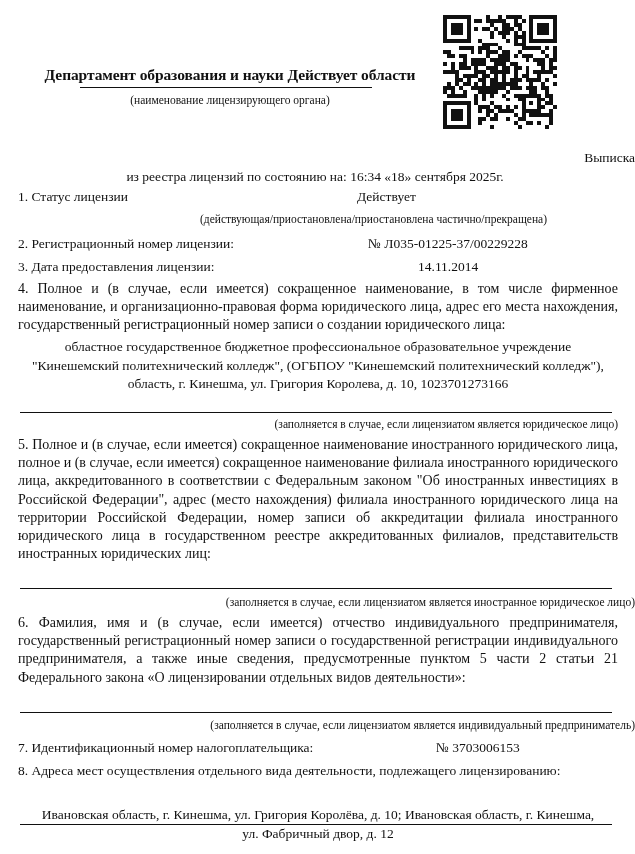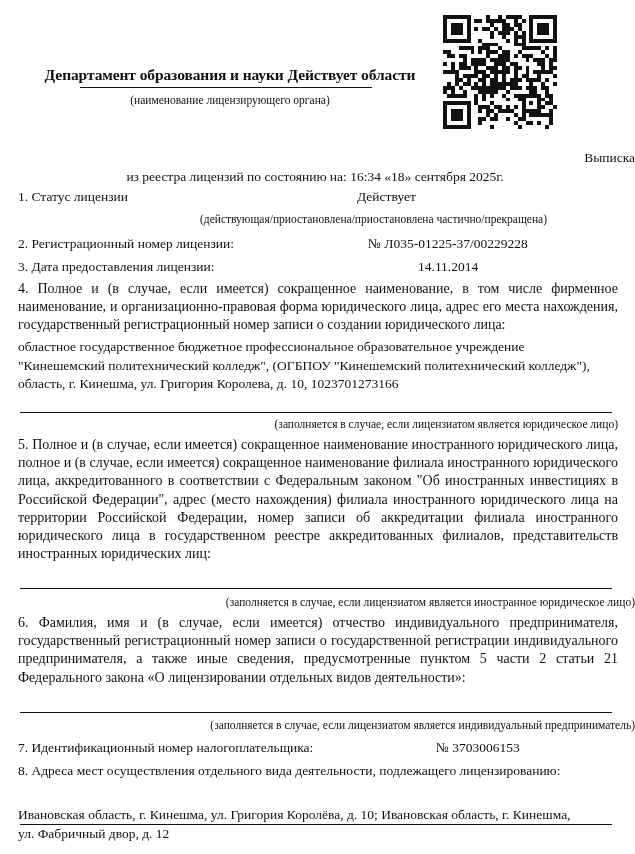--- a/index.html
+++ b/index.html
@@ -20,21 +20,21 @@
   .title { left: 0; top: 150px; width: 635px; text-align: right; font-size: 13.5px; }
   .subtitle { left: 0; top: 169px; width: 630px; text-align: center; font-size: 13.5px; }
   .lbl { font-size: 13.5px; white-space: nowrap; }
   .val { font-size: 13.5px; white-space: nowrap; }
   .cap { font-size: 11.5px; white-space: nowrap; text-align: right; }
   .para {
     left: 18px; width: 600px; font-size: 14px; line-height: 18.2px;
     text-align: justify; text-align-last: left;
   }
   .center-block {
-    left: 18px; width: 600px; font-size: 13.5px; line-height: 18.5px; text-align: left;
+    left: 18px; width: 600px; font-size: 13.5px; line-height: 18.5px; text-align: center;
   }
   .rule { height: 1px; background: #111; left: 20px; width: 592px; }
 </style>
 </head>
 <body>
 
 <div class="abs qr">
   <svg viewBox="0 0 29 29" shape-rendering="crispEdges" id="qr-svg">
     <rect width="29" height="29" fill="#fff"></rect>
   <rect x="11" y="0" width="1" height="1" fill="#111"></rect>

